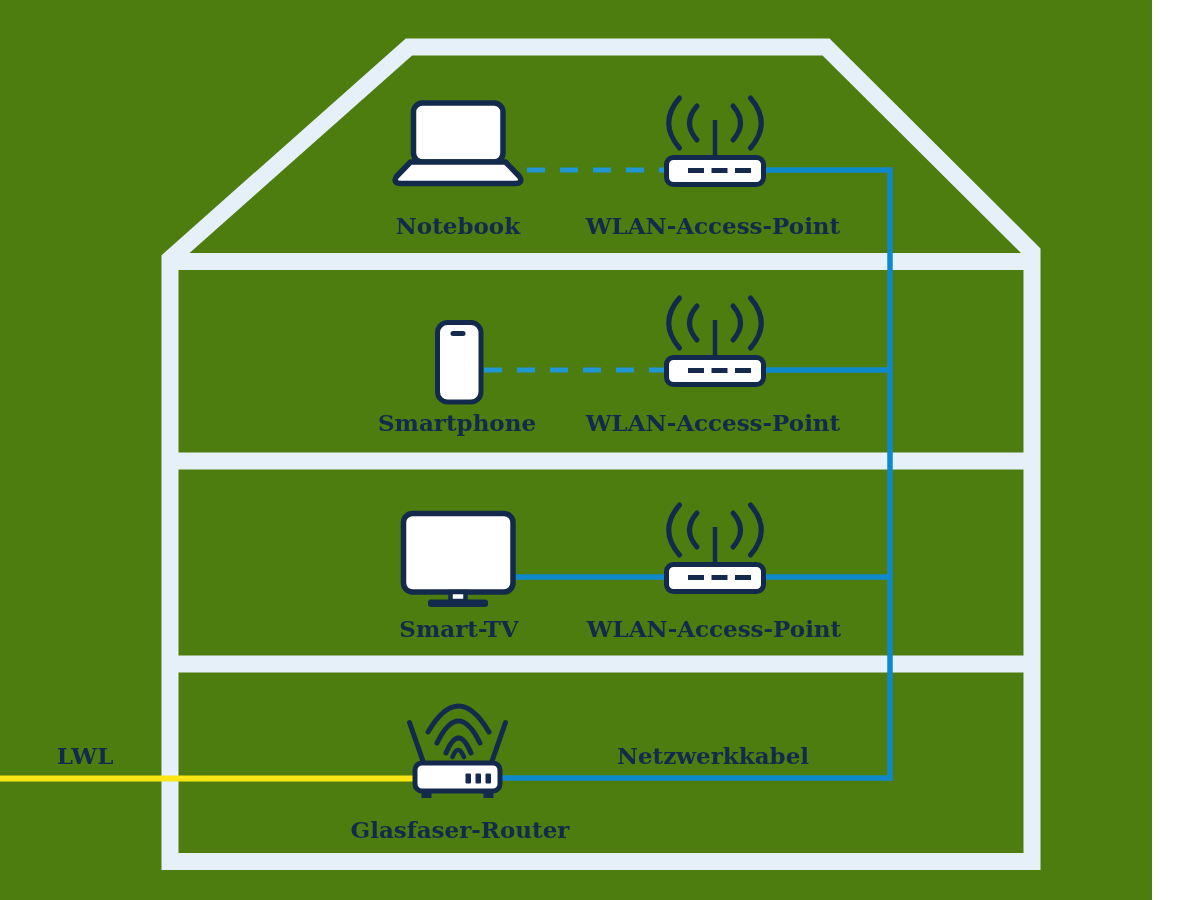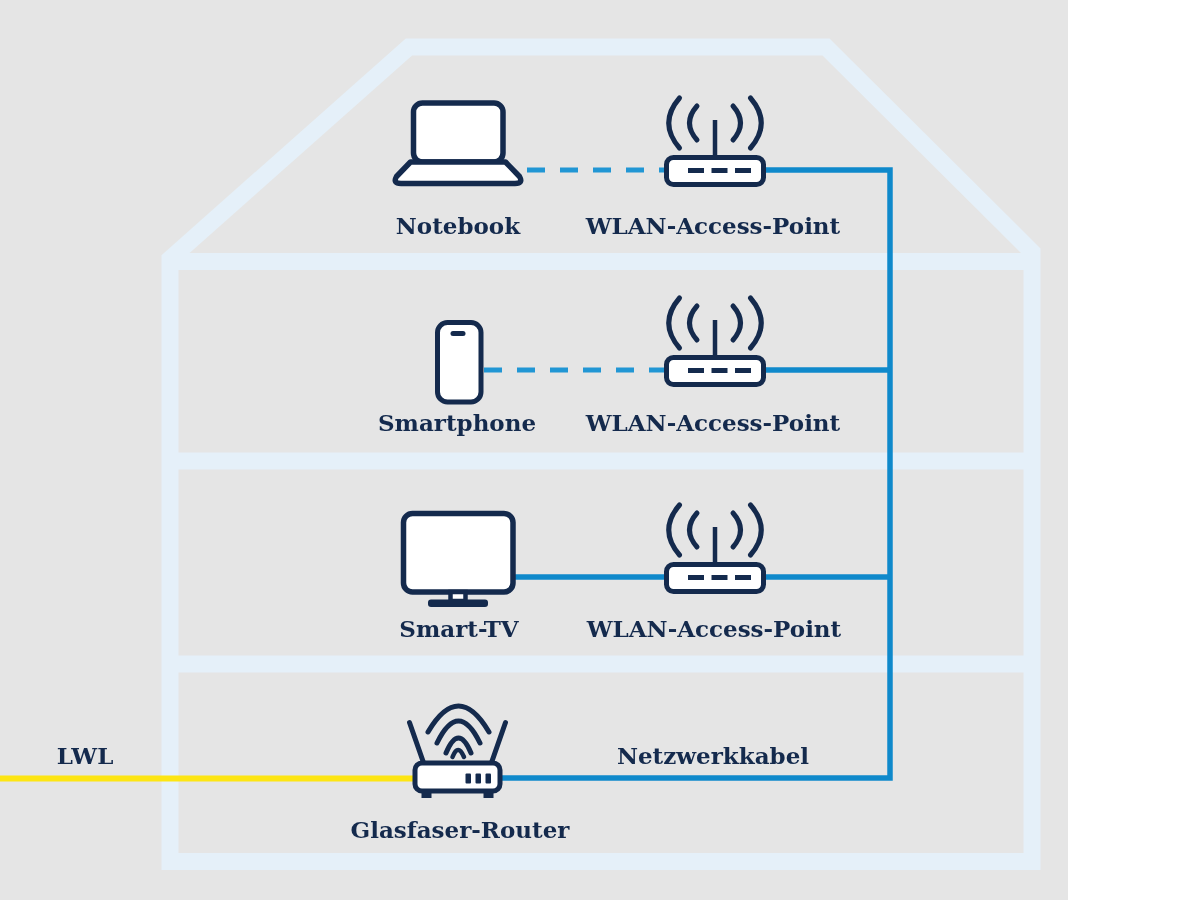--- a/index.html
+++ b/index.html
@@ -5,23 +5,23 @@
   html, body {
     margin: 0;
     padding: 0;
     background: #ffffff;
     width: 1200px;
     height: 900px;
     overflow: hidden;
   }
   .stage {
     position: relative;
-    width: 1068px;
+    width: 1152px;
     height: 900px;
-    background: #e5e5e5;
+    background: #4d7c0f;
   }
   svg { display: block; }
 
   
   .house-stroke   { stroke: #e5f0f9; fill: none; }
   .cable-blue     { stroke: #0f89cb; fill: none; }
   .wlan-dashed    { stroke: #2196d4; fill: none; stroke-dasharray: 18 15; }
   .fiber-yellow   { stroke: #fde513; fill: none; }
   .navy-stroke    { stroke: #142a4d; fill: none; }
   .navy-stroke-fw { stroke: #142a4d; fill: #ffffff; }

